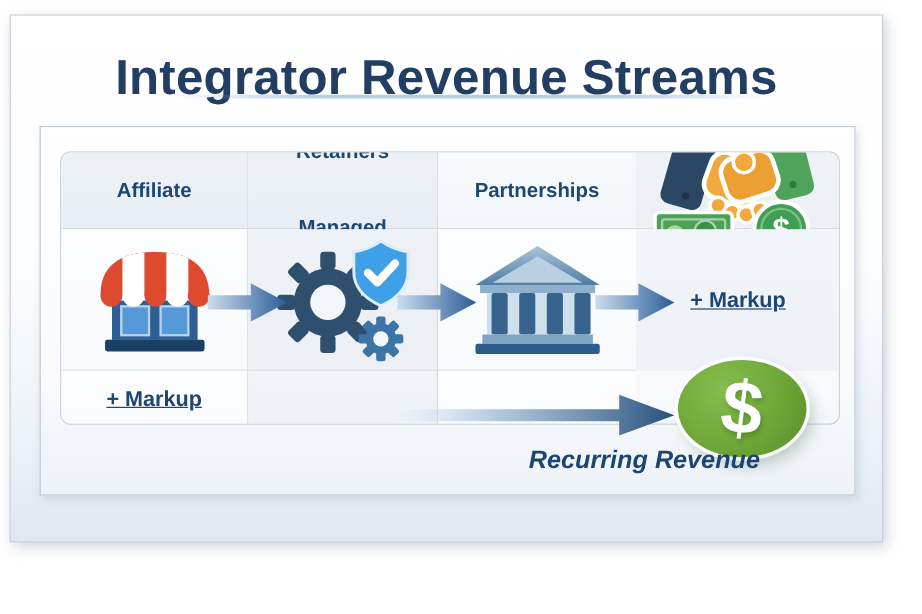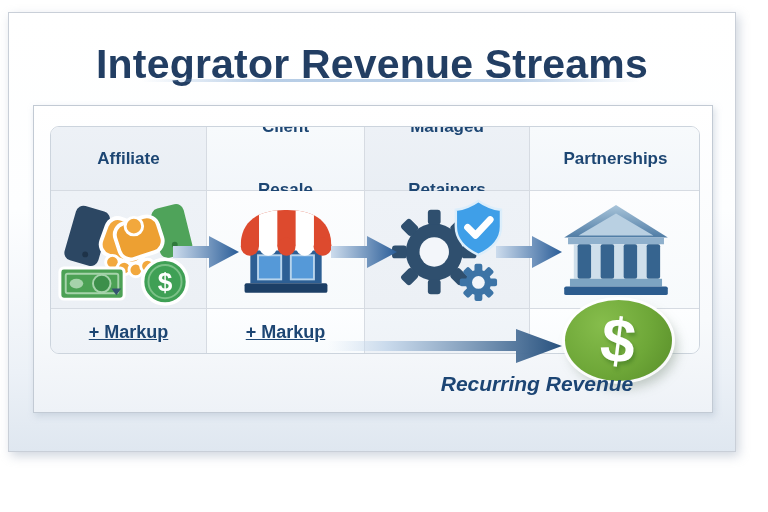--- a/index.html
+++ b/index.html
@@ -77,27 +77,23 @@
     <div class="title">Integrator Revenue Streams</div>
     <div class="title-underline"></div>
 
     <div class="panel">
 
       <div class="grid">
 
         <div class="cell hdr c-odd">
           <span>Affiliate</span>
         </div>
-        <div class="cell hdr c-even">
-          <span>Client</span>
-          <span>Resale</span>
-        </div>
         <div class="cell hdr c-odd">
+          <span>Retainers</span>
           <span>Managed</span>
-          <span>Retainers</span>
         </div>
         <div class="cell hdr c-even lastcol">
           <span>Partnerships</span>
         </div>
 
         <div class="cell i-odd">
           <svg width="146" height="112" viewBox="0 0 150 115">
             <rect x="14" y="14" width="36" height="58" rx="8" fill="#2c4763" transform="rotate(16 32 43)"></rect>
             <circle cx="30" cy="62" r="3" fill="#1e3349"></circle>
             <rect x="102" y="12" width="34" height="52" rx="8" fill="#4fa35a" transform="rotate(-14 119 38)"></rect>

